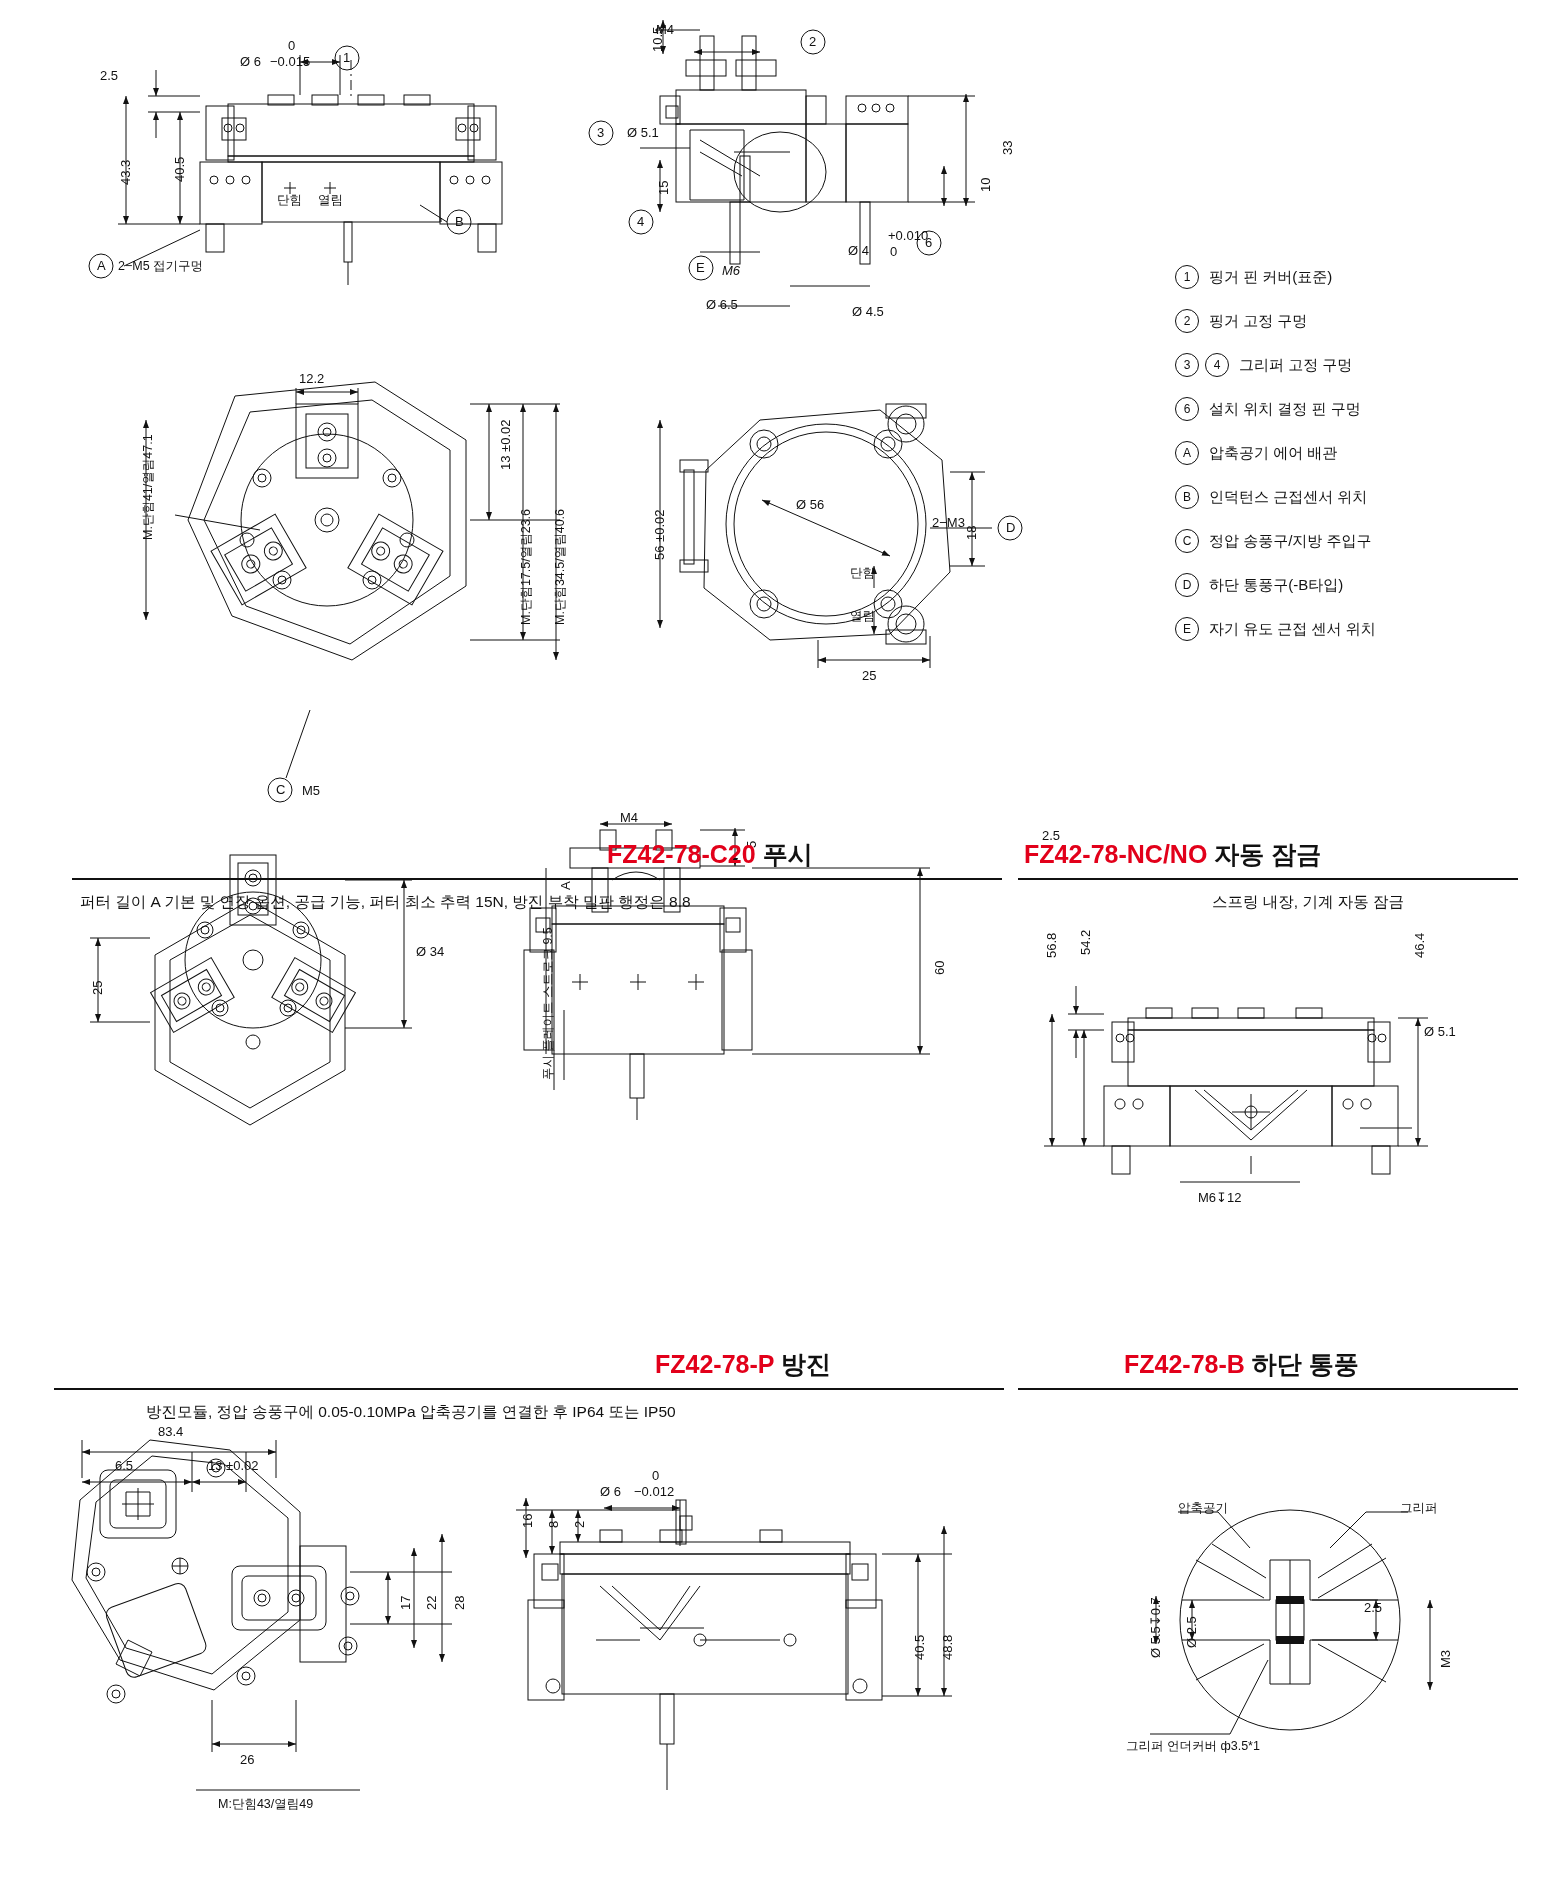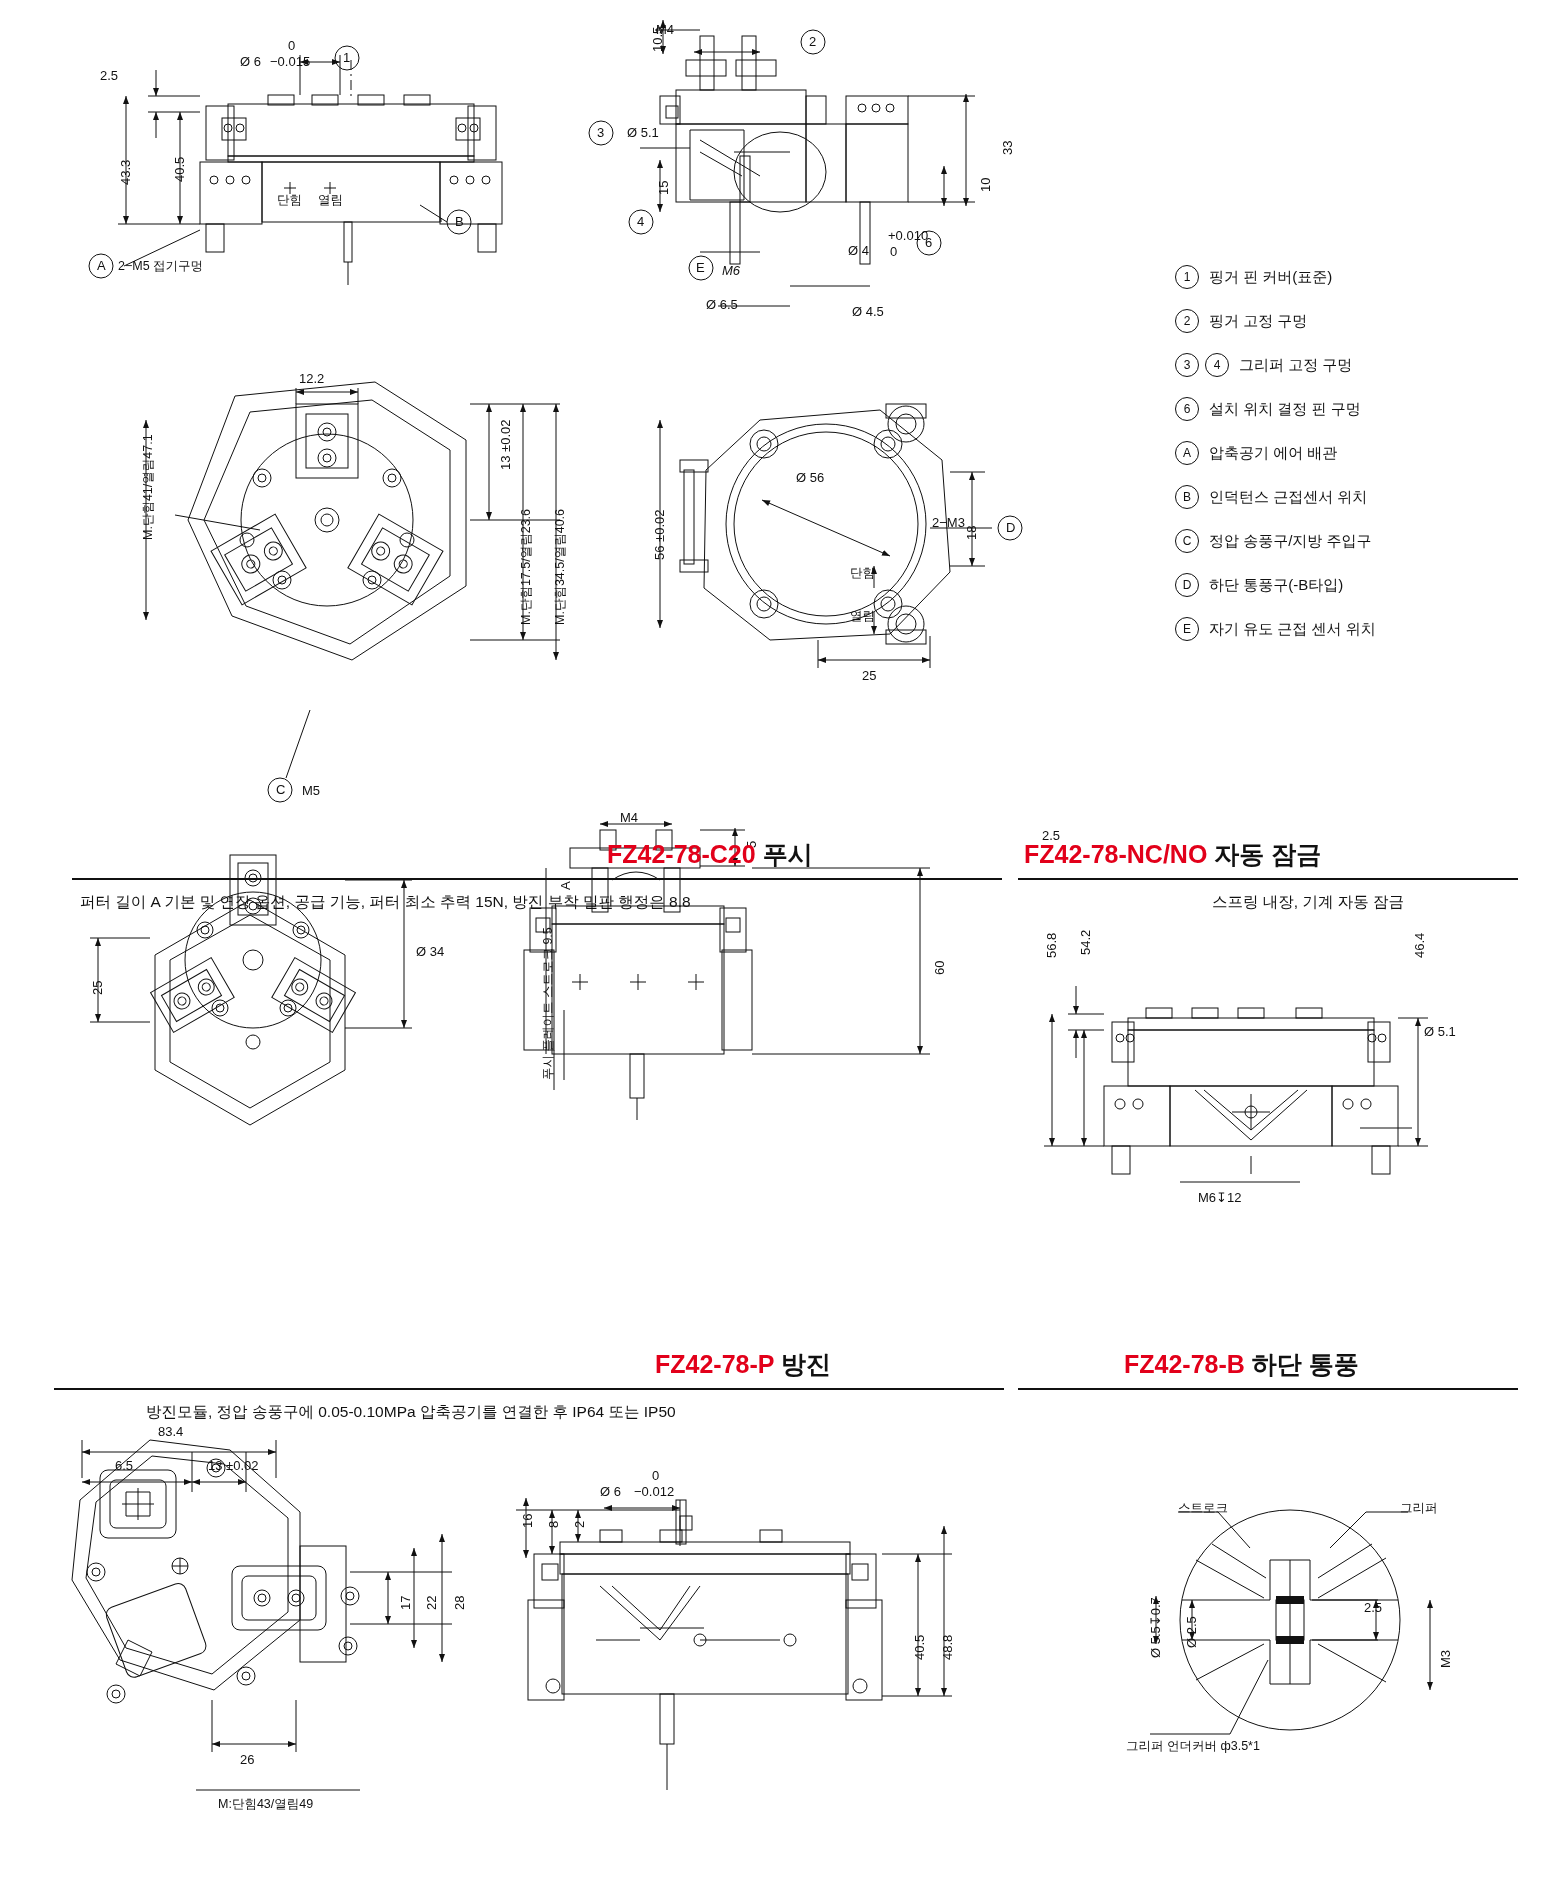--- a/index.html
+++ b/index.html
@@ -520,21 +520,21 @@
 <div class="lbl" style="left:706px;top:297px;">Ø 6.5</div>
 <div class="lbl" style="left:852px;top:280px;margin-top:24px;">Ø 4.5</div>
 
 <div class="lbl" style="left:299px;top:371px;">12.2</div>
 <div class="lbl rot90" style="left:498px;top:470px;">13 ±0.02</div>
 <div class="lblk rot90" style="left:140px;top:540px;">M.단힘41/열림47.1</div>
 <div class="lblk rot90" style="left:518px;top:625px;">M.단힘17.5/열림23.6</div>
 <div class="lblk rot90" style="left:552px;top:625px;">M.단힘34.5/열림40.6</div>
 <div class="lbl" style="left:302px;top:783px;">M5</div>
 
-<div class="lbl" style="left:796px;top:470px;">Ø 56</div>
+<div class="lbl" style="left:796px;top:497px;">Ø 56</div>
 <div class="lbl rot90" style="left:652px;top:560px;">56 ±0.02</div>
 <div class="lbl rot90" style="left:964px;top:540px;">18</div>
 <div class="lbl" style="left:862px;top:668px;">25</div>
 <div class="lbl" style="left:932px;top:515px;">2−M3</div>
 <div class="lblk" style="left:850px;top:565px;">단힘</div>
 <div class="lblk" style="left:850px;top:608px;">열림</div>
 
 <div class="lbl rot90" style="left:90px;top:995px;">25</div>
 <div class="lbl" style="left:416px;top:944px;">Ø 34</div>
 <div class="lbl" style="left:620px;top:810px;">M4</div>
@@ -561,21 +561,21 @@
 
 <div class="lbl rot90" style="left:520px;top:1528px;">16</div>
 <div class="lbl rot90" style="left:546px;top:1528px;">8</div>
 <div class="lbl rot90" style="left:572px;top:1528px;">2</div>
 <div class="lbl" style="left:600px;top:1484px;">Ø 6</div>
 <div class="lbl" style="left:652px;top:1468px;">0</div>
 <div class="lbl" style="left:634px;top:1484px;">−0.012</div>
 <div class="lbl rot90" style="left:912px;top:1660px;">40.5</div>
 <div class="lbl rot90" style="left:940px;top:1660px;">48.8</div>
 
-<div class="lblk" style="left:1178px;top:1500px;">스트로크</div>
+<div class="lblk" style="left:1178px;top:1500px;">압축공기</div>
 <div class="lblk" style="left:1400px;top:1500px;">그리퍼</div>
 <div class="lblk" style="left:1126px;top:1738px;">그리퍼 언더커버 ф3.5*1</div>
 <div class="lbl rot90" style="left:1148px;top:1658px;">Ø 5.5↧0.7</div>
 <div class="lbl rot90" style="left:1184px;top:1648px;">Ø 2.5</div>
 <div class="lbl" style="left:1364px;top:1600px;">2.5</div>
 <div class="lbl rot90" style="left:1438px;top:1668px;">M3</div>
 
 <div class="lbl" style="left:343px;top:50px;">1</div>
 <div class="lbl" style="left:97px;top:258px;">A</div>
 <div class="lbl" style="left:455px;top:214px;">B</div>

